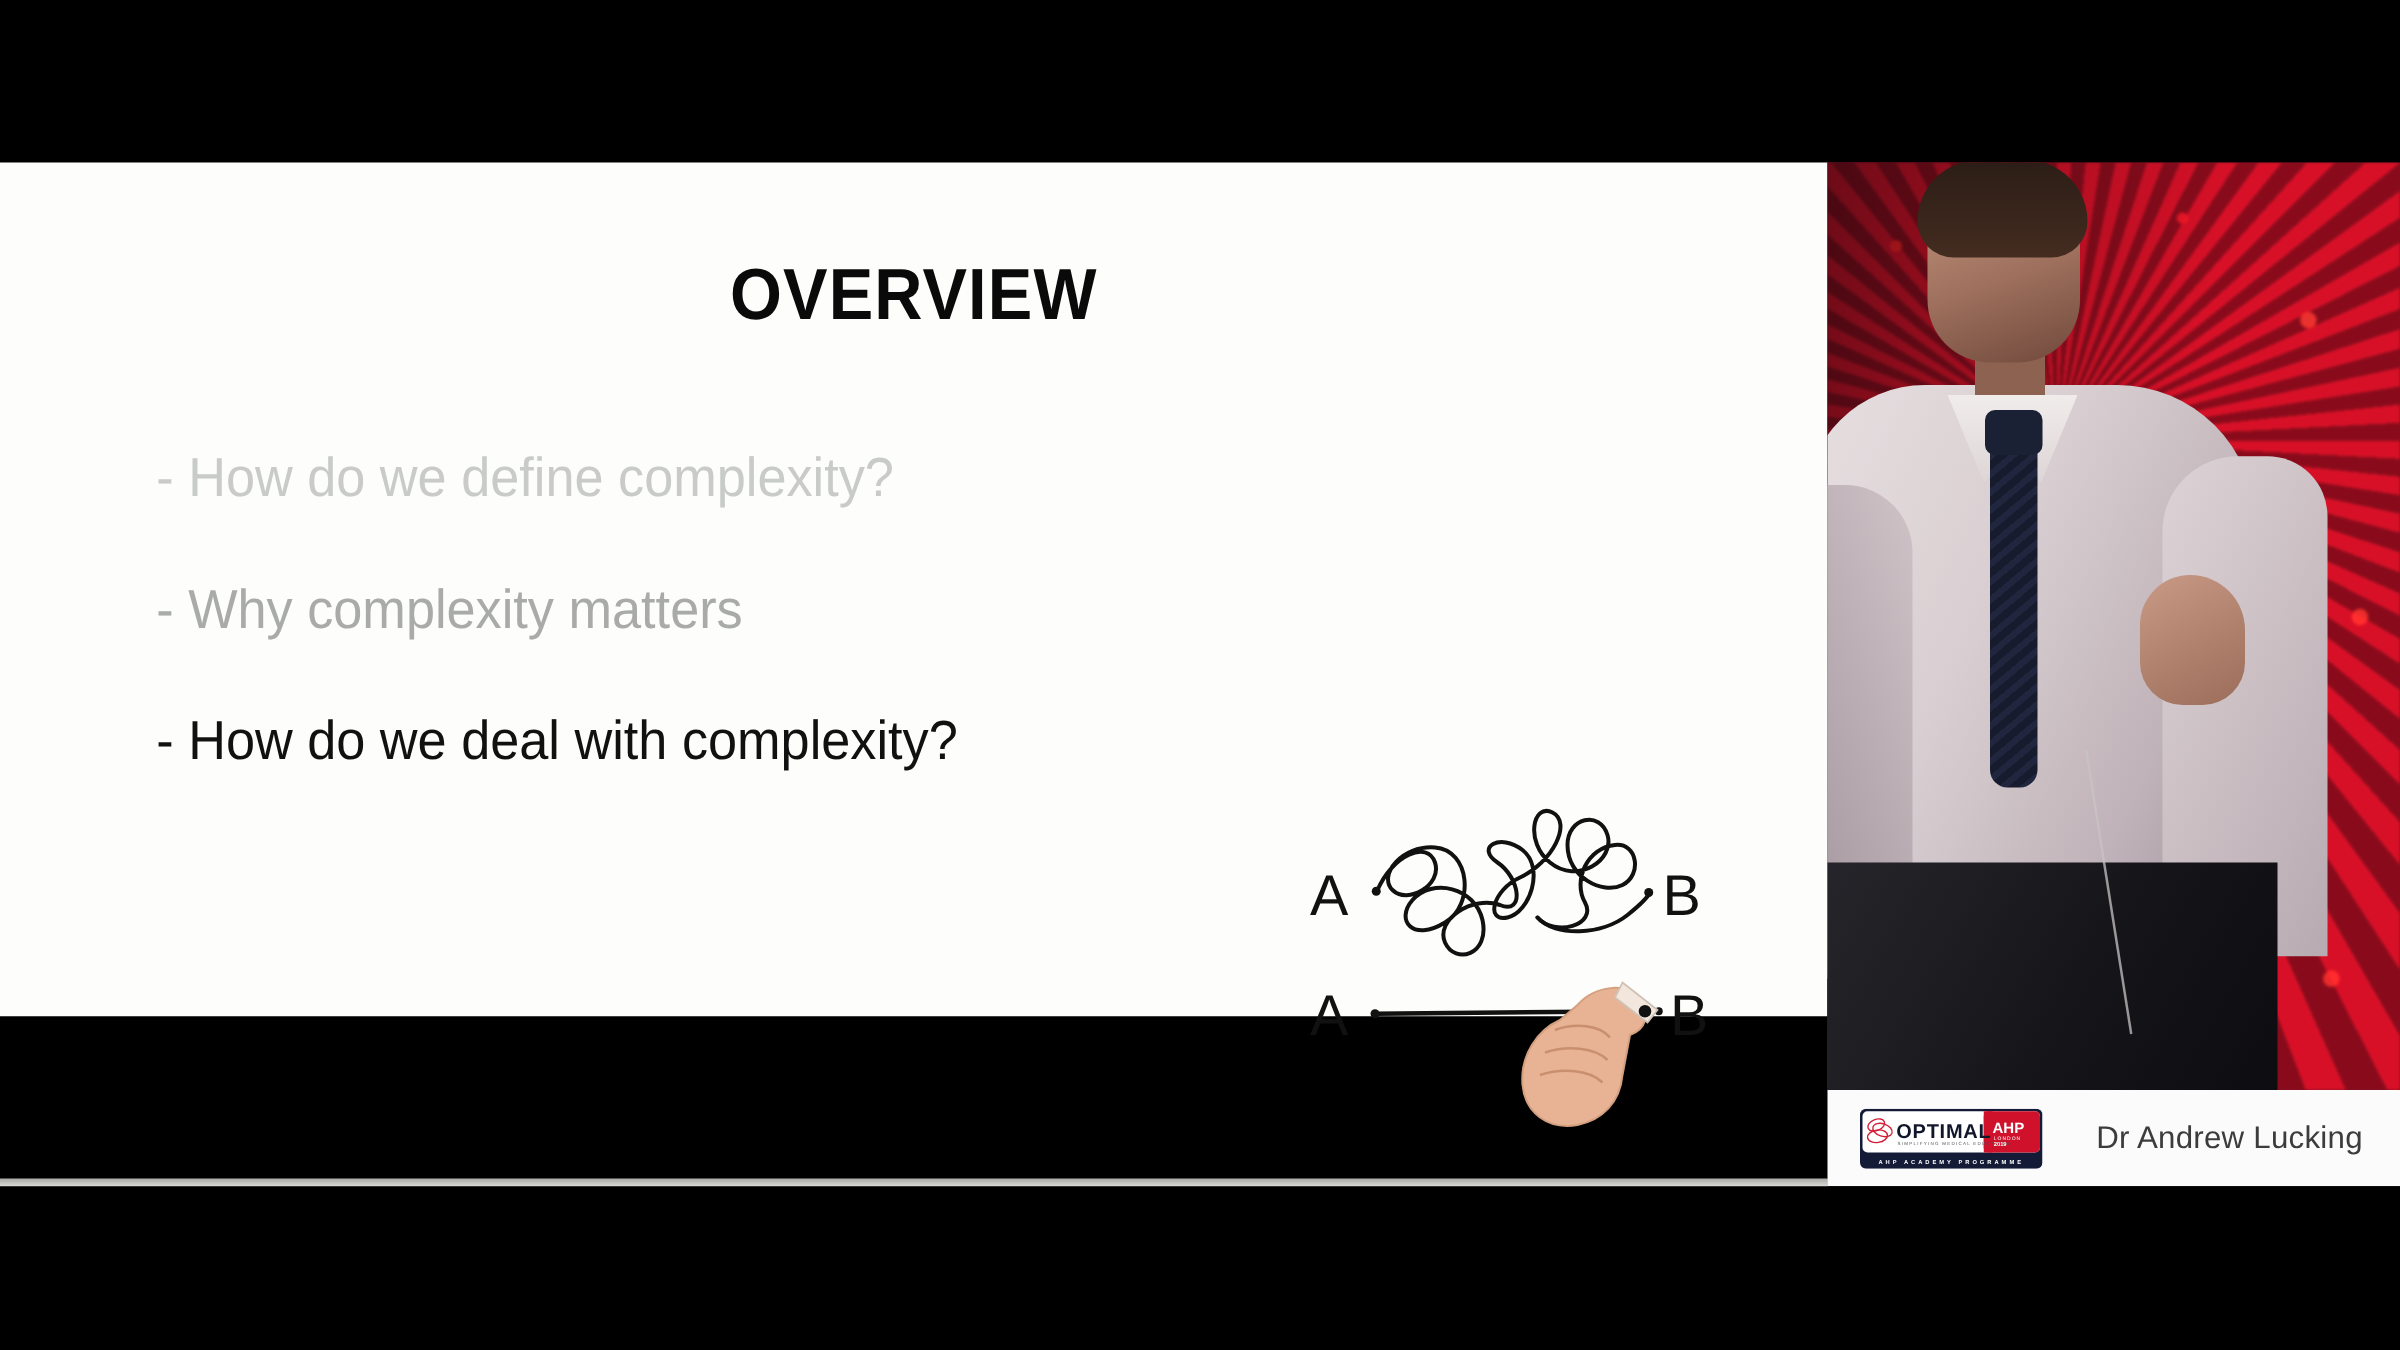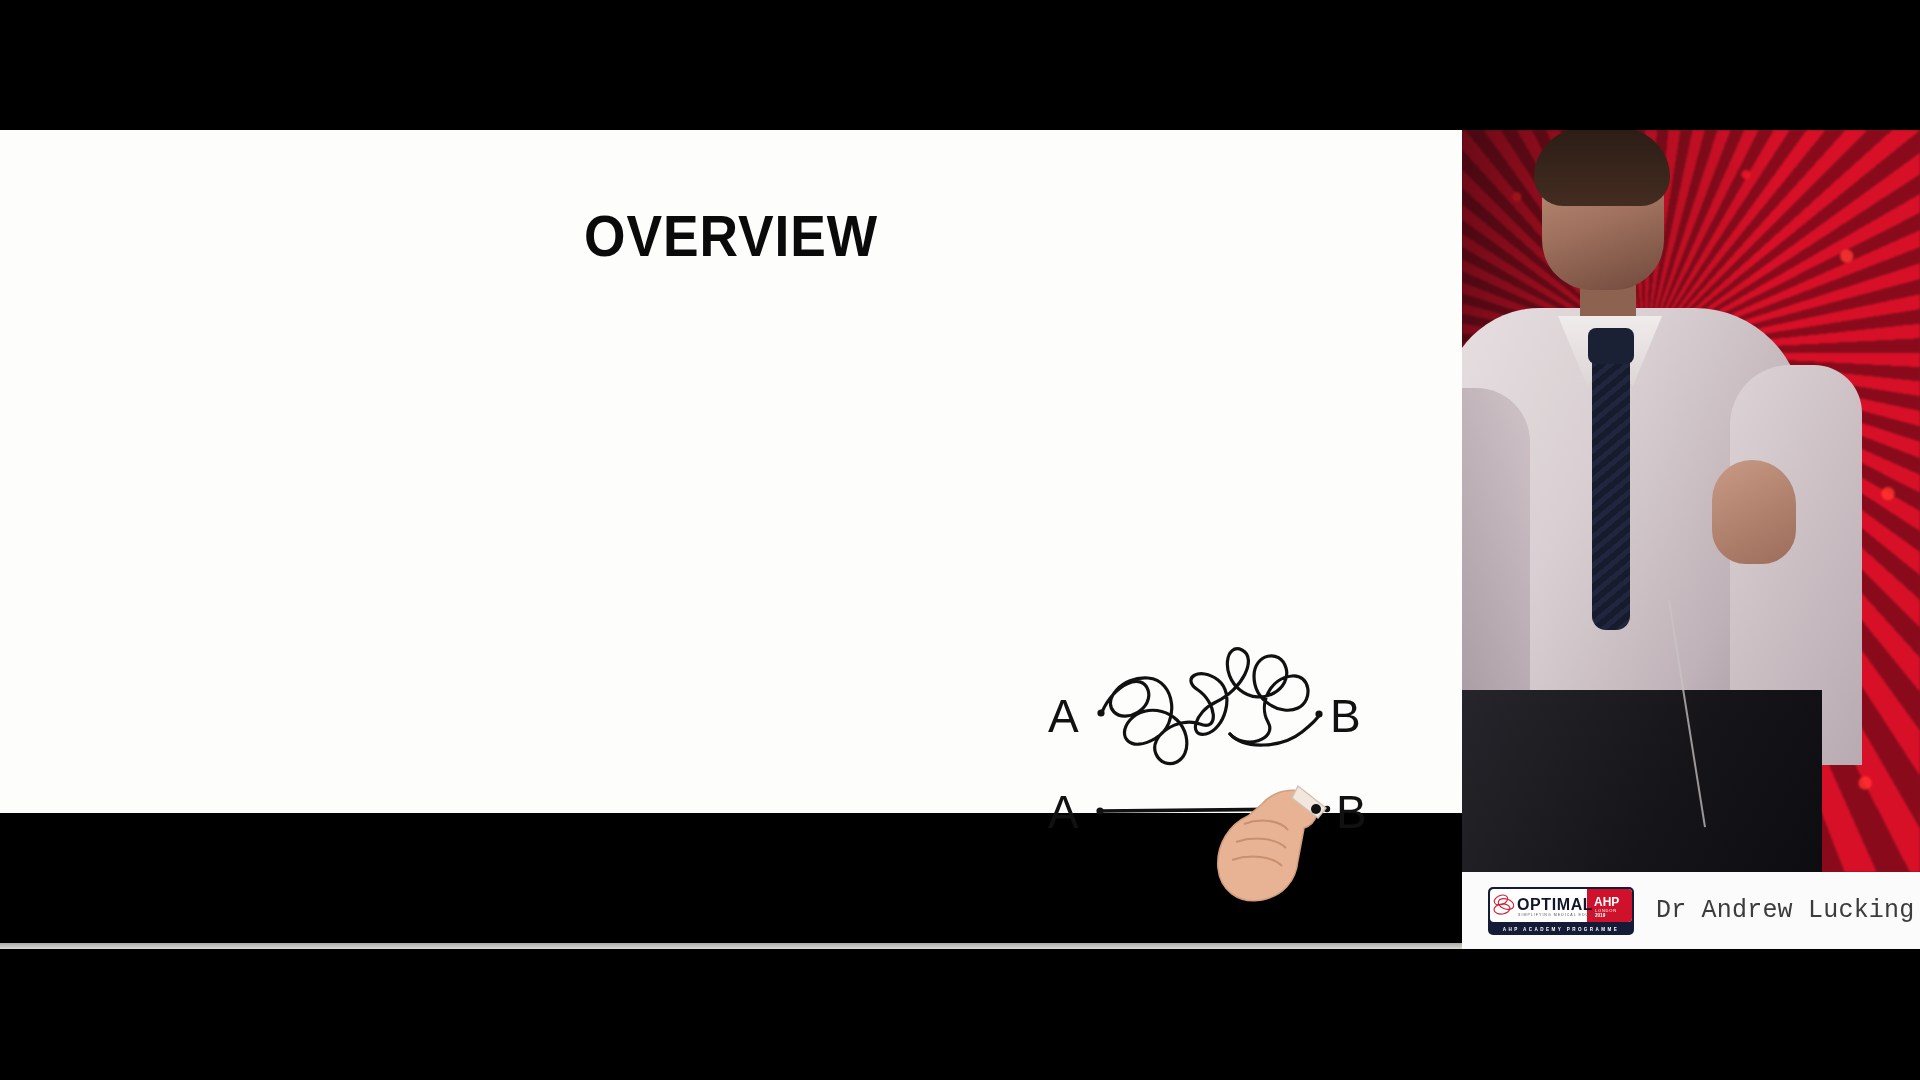--- a/index.html
+++ b/index.html
@@ -133,36 +133,41 @@
               background:linear-gradient(150deg,#c99a85,#9b6d5a); }
 
   
   #namebar {
     position:absolute; left:1462px; top:872px; width:458px; height:77px;
     background:#fbfbfb;
     display:flex; align-items:center;
   }
   #namebar-logo { margin-left:26px; width:146px; height:48px; flex:none; }
   #namebar-name {
-    margin-left:22px;
+    margin-left:43px;
     font-size:25px; color:#3c3c3c; letter-spacing:.2px;
-    font-family:Liberation Mono, monospace; white-space:nowrap;
+    font-family:Liberation Sans, sans-serif; white-space:nowrap;
   }
 </style>
 </head>
 <body>
 
 <div id="stage">
 
   <div class="bar-top"></div>
 
   <div id="slide">
 
     <div id="slide-title">OVERVIEW</div>
 
+    <div id="bullets">
+      <div class="bullet dim1">- How do we define complexity?</div>
+      <div class="bullet dim2">- Why complexity matters</div>
+      <div class="bullet active">- How do we deal with complexity?</div>
+    </div>
 
     <svg id="doodle" viewBox="0 0 350 300">
       <g fill="none" stroke="#111" stroke-width="3.2" stroke-linecap="round">
         <path d="M72 84 C 84 56, 112 44, 118 62 C 124 80, 96 96, 84 84
                  C 72 72, 92 48, 118 50 C 146 52, 150 96, 126 110
                  C 100 126, 86 108, 100 92 C 116 74, 150 82, 156 108
                  C 162 136, 134 144, 126 126 C 118 108, 148 88, 170 96
                  C 190 104, 186 74, 168 62 C 150 50, 170 38, 188 52
                  C 206 66, 194 102, 176 106 C 158 110, 164 84, 186 74
                  C 212 62, 228 30, 212 22 C 196 14, 190 46, 210 62

